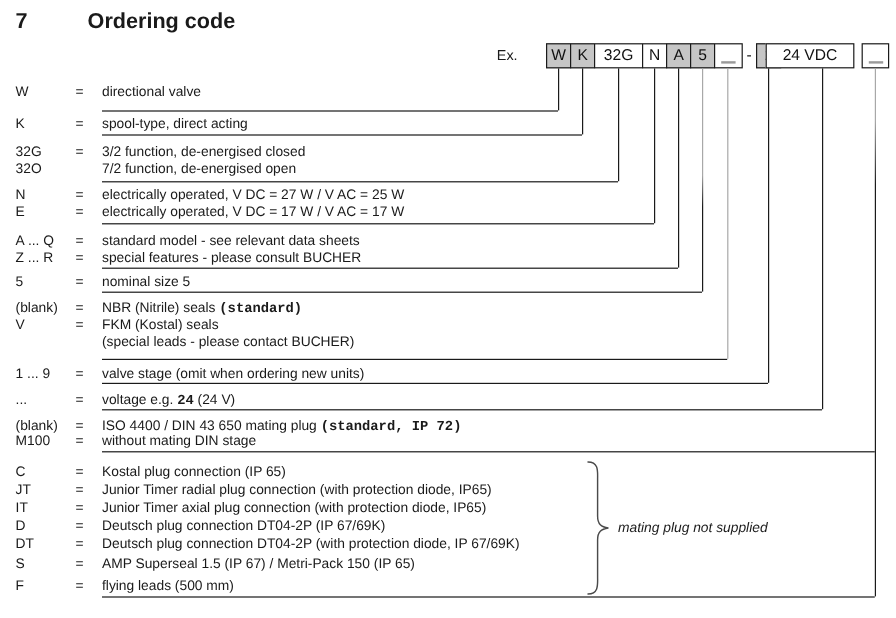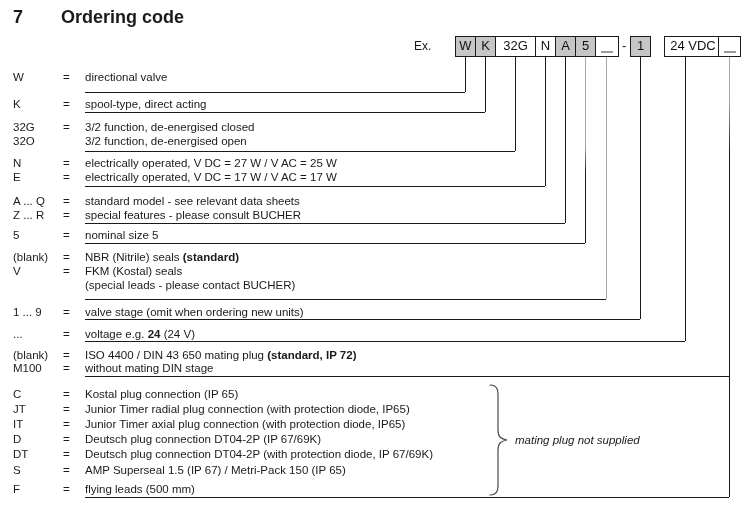--- a/index.html
+++ b/index.html
@@ -21,45 +21,45 @@
   .dash-sep{position:absolute;top:38px;font-size:13px;color:#111;}
   .vline{position:absolute;width:1.3px;background:#1a1a1a;}
   .vline.grayline{background:#a8a8a8;}
   .vline.grad5{background:linear-gradient(to bottom,#a8a8a8 0%,#a8a8a8 48%,#1a1a1a 62%);}
   .vline.gradp{background:linear-gradient(to bottom,#a8a8a8 0%,#a8a8a8 10%,#1a1a1a 22%);}
   .hline{position:absolute;left:85px;height:1.3px;background:#1a1a1a;}
   .row{position:absolute;height:13px;font-size:11.5px;white-space:nowrap;}
   .row .code{position:absolute;left:13px;top:0;}
   .row .eq{position:absolute;left:63px;top:0;}
   .row .desc{position:absolute;left:85px;top:0;}
-  .row b{font-weight:bold;}
+  .row b{font-weight:bold;font-family:Liberation Mono, monospace;}
   .brace-note{position:absolute;font-size:11.5px;white-space:nowrap;}
 </style>
 </head>
 <body>
 
 <div id="page">
 
   <span class="abs title-num" style="left:13px;top:7px;">7</span>
-  <span class="abs title-text" style="left:61px;top:7px;text-align:center;">Ordering code</span>
+  <span class="abs title-text" style="left:73px;top:7px;text-align:center;">Ordering code</span>
 
   <span class="abs ex-label" style="left:390px;top:39px;margin-left:24px;">Ex.</span>
 
   <div class="code-box filled" style="left:455px;width:21px;"><span>W</span></div>
   <div class="code-box filled" style="left:475px;width:21px;"><span>K</span></div>
   <div class="code-box" style="left:495px;width:41px;"><span>32G</span></div>
   <div class="code-box" style="left:535px;width:21px;"><span>N</span></div>
   <div class="code-box filled" style="left:555px;width:21px;"><span>A</span></div>
   <div class="code-box filled" style="left:575px;width:21px;"><span>5</span></div>
   <div class="code-box" style="left:595px;width:24px;"><span></span><span class="blank-bar"></span></div>
 
   <span class="dash-sep abs" style="left:622px;">-</span>
 
   <div class="code-box filled" style="left:630px;width:21px;"><span>1</span></div>
-  <div class="code-box" style="left:664px;width:58px;"><span>24 VDC</span></div>
+  <div class="code-box" style="left:638px;width:74px;"><span>24 VDC</span></div>
   <div class="code-box" style="left:718px;width:23px;"><span></span><span class="blank-bar"></span></div>
 
   <div id="connectors">
       <div class="vline" style="left: 465px; top: 57px; height: 35px;"></div>
       <div class="vline" style="left: 485px; top: 57px; height: 55px;"></div>
       <div class="vline" style="left: 515px; top: 57px; height: 94px;"></div>
       <div class="vline" style="left: 545px; top: 57px; height: 129px;"></div>
       <div class="vline" style="left: 565px; top: 57px; height: 166px;"></div>
       <div class="vline grad5" style="left: 585px; top: 57px; height: 186px;"></div>
       <div class="vline grayline" style="left: 606px; top: 57px; height: 242px;"></div>
@@ -90,21 +90,21 @@
         <span class="desc">spool-type, direct acting</span>
       </div>
       <div class="row" style="top: 121px; left: 0px;">
         <span class="code">32G</span>
         <span class="eq">=</span>
         <span class="desc">3/2 function, de-energised closed</span>
       </div>
       <div class="row" style="top: 135px; left: 0px;">
         <span class="code">32O</span>
         <span class="eq"></span>
-        <span class="desc">3/2 function, de-energised open</span>
+        <span class="desc">7/2 function, de-energised open</span>
       </div>
       <div class="row" style="top: 157px; left: 0px;">
         <span class="code">N</span>
         <span class="eq">=</span>
         <span class="desc">electrically operated, V DC = 27 W  /  V AC = 25 W</span>
       </div>
       <div class="row" style="top: 171px; left: 0px;">
         <span class="code">E</span>
         <span class="eq">=</span>
         <span class="desc">electrically operated, V DC = 17 W  /  V AC = 17 W</span>

